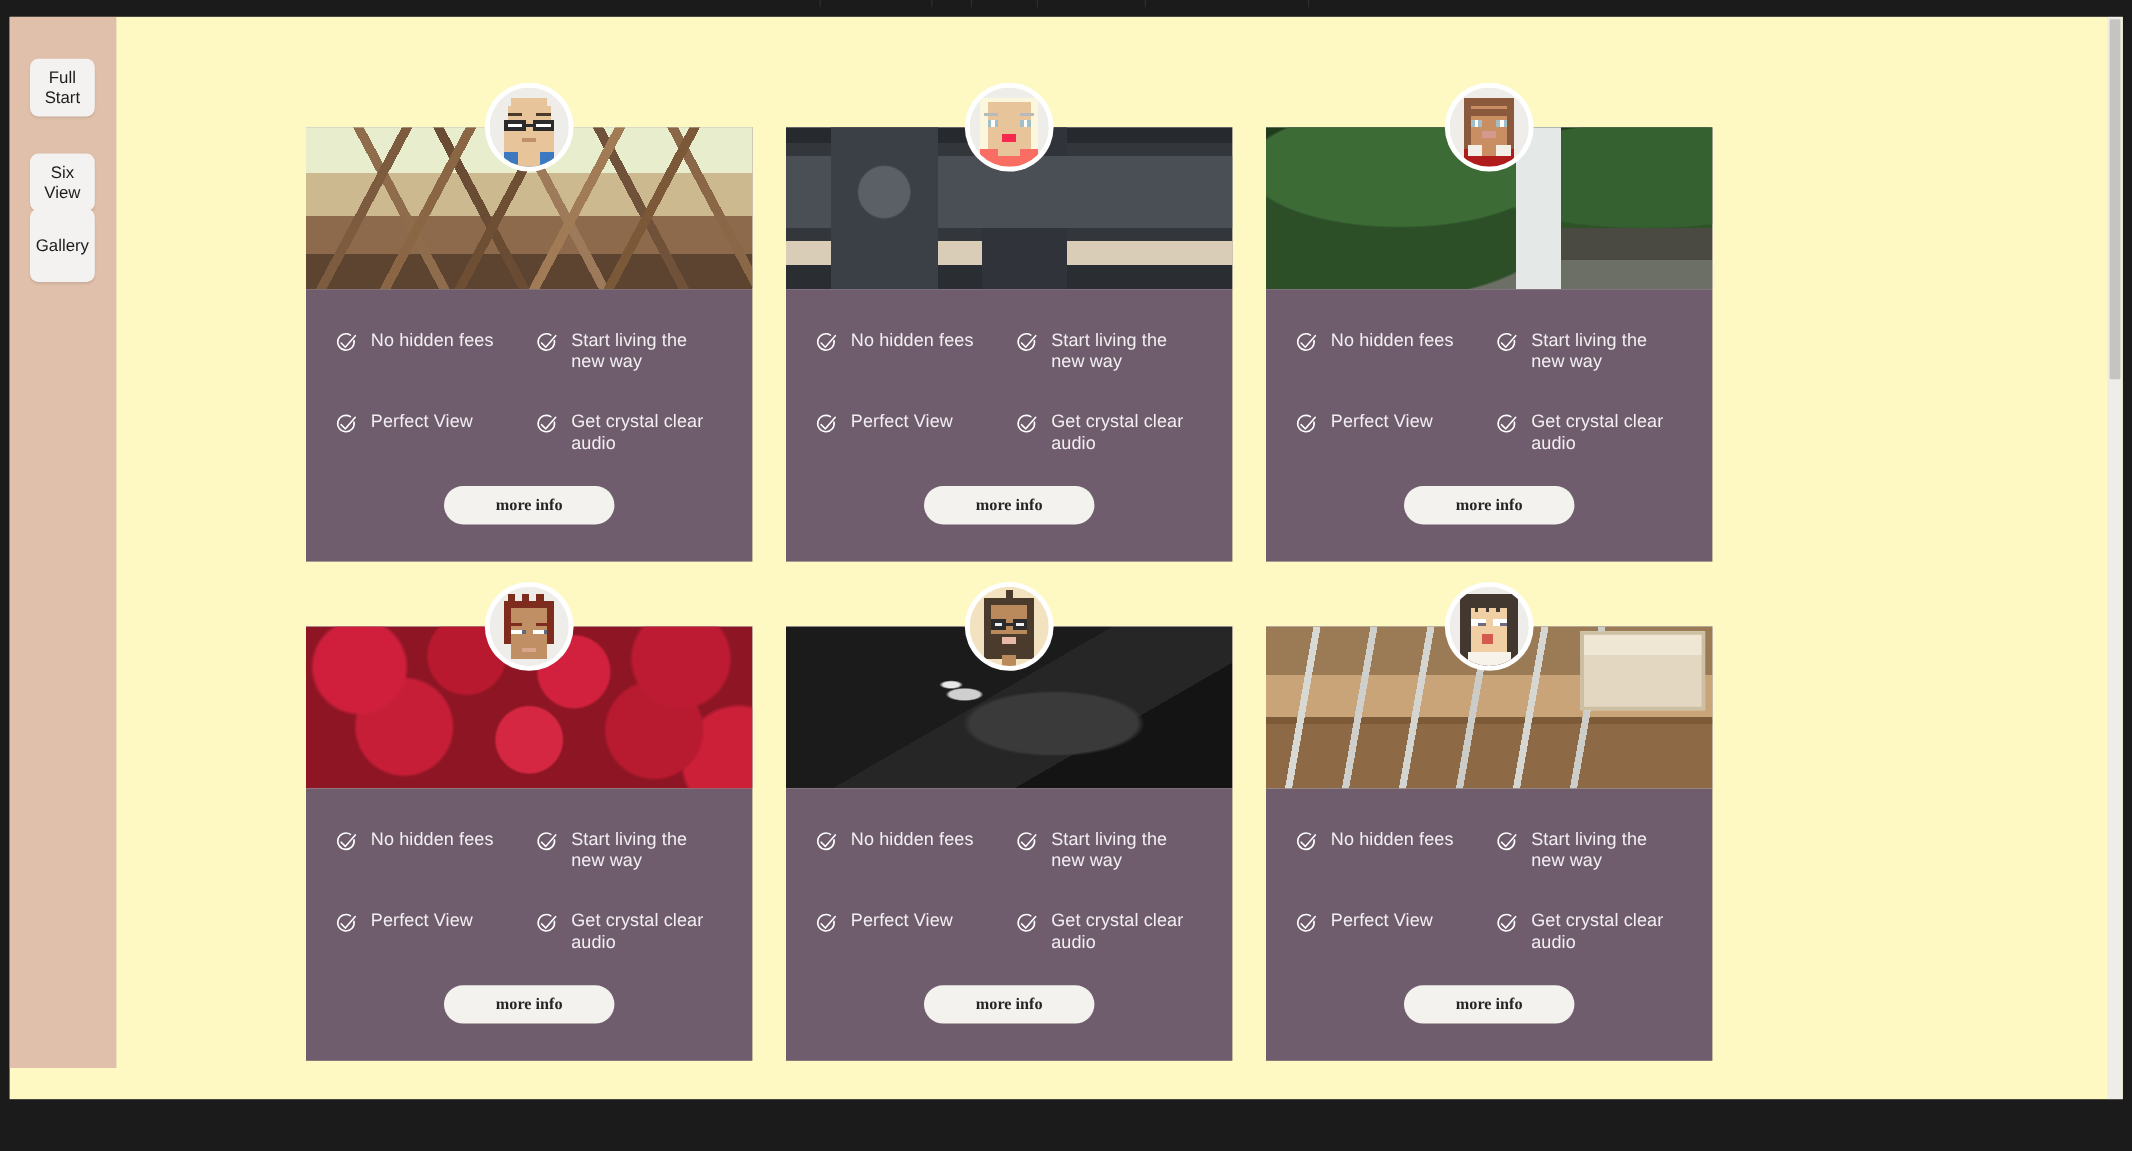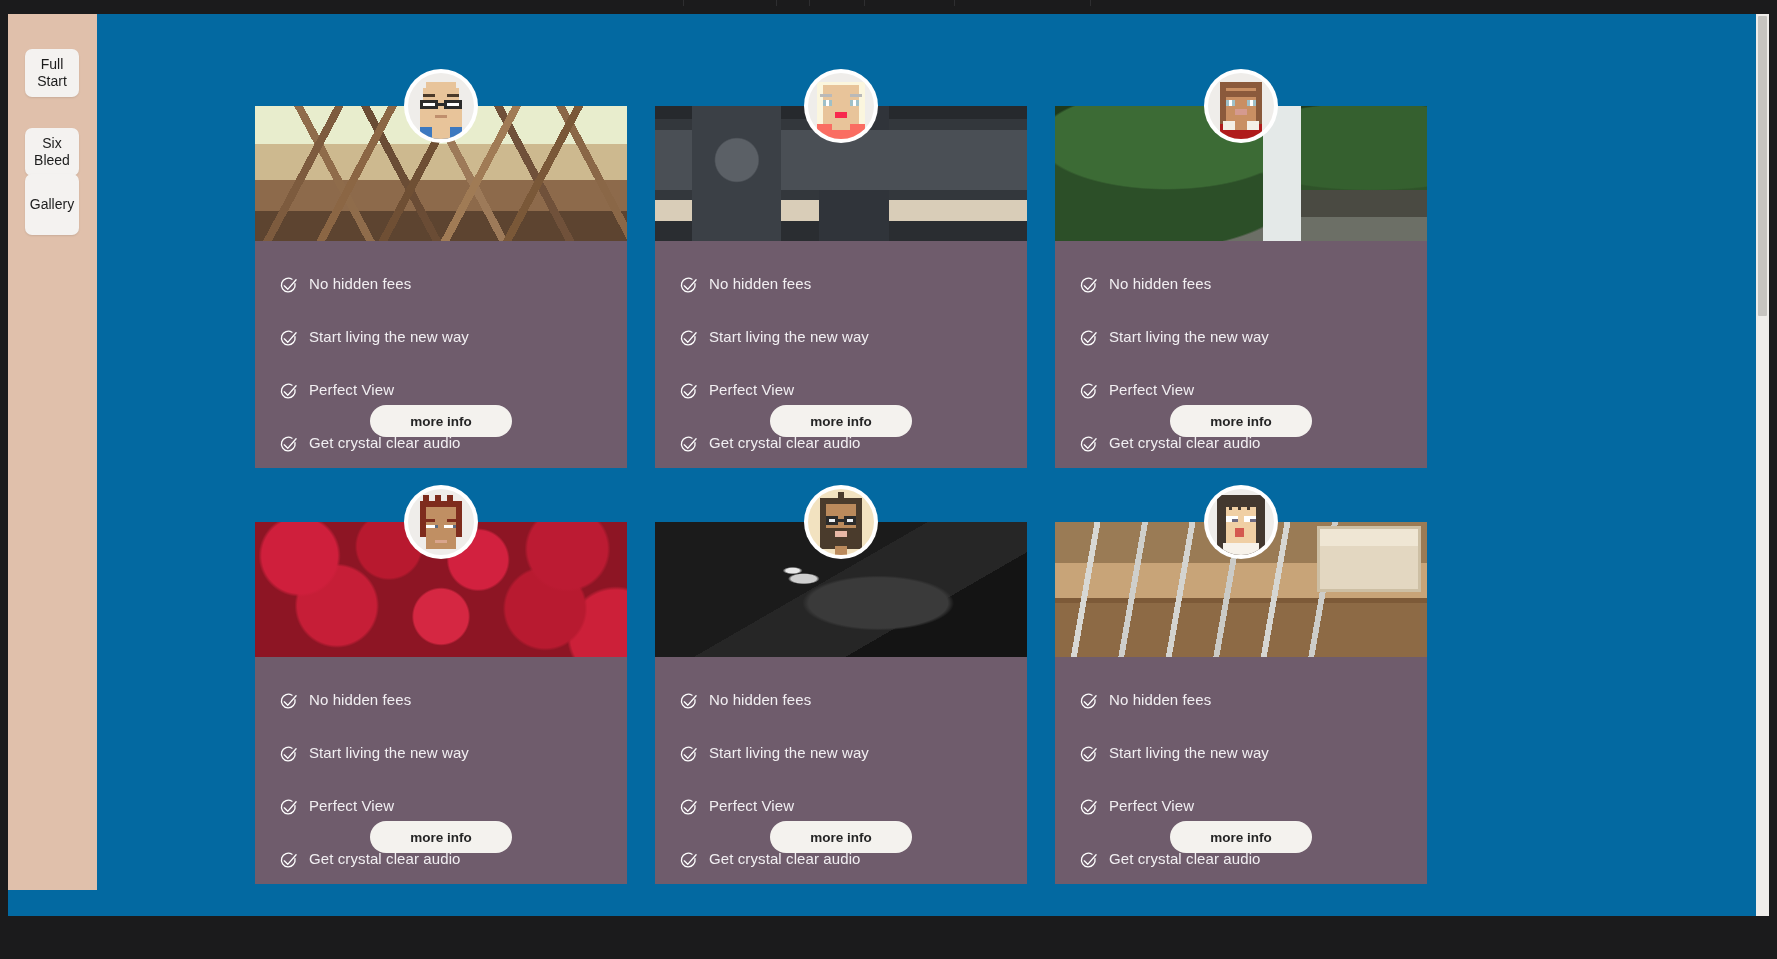--- a/index.html
+++ b/index.html
@@ -40,21 +40,21 @@
     position: absolute; left: 1769px; top: 14px;
     width: 8px; height: 902px;
     background: #1b1b1c;
   }
 
   
   #viewport {
     position: absolute;
     left: 8px; top: 14px;
     width: 1761px; height: 902px;
-    background: #0369a1;
+    background: #fef9c3;
     overflow: hidden;
   }
 
   
   #sidebar {
     position: absolute;
     left: 0; top: 0;
     width: 89px; height: 876px;
     background: #e0c0ab;
   }
@@ -167,21 +167,21 @@
     box-shadow: inset 0 0 0 3px #cdbfa4;
   }
 
   .card-body {
     position: relative;
     padding: 34px 24px 0 24px;
     height: 227px;
   }
   .features {
     display: grid;
-    grid-template-columns: 1fr;
+    grid-template-columns: 1fr 1fr;
     row-gap: 32px;
     column-gap: 10px;
   }
   .feature {
     display: flex;
     align-items: flex-start;
     gap: 10px;
   }
   .feature .check-icon {
     flex: 0 0 auto;
@@ -199,21 +199,21 @@
   .more-info-btn {
     position: absolute;
     left: 50%;
     transform: translateX(-50%);
     bottom: 31px;
     width: 142px; height: 32px;
     background: #f4f2ee;
     border: none;
     border-radius: 16px;
     color: #252525;
-    font-family: Liberation Sans, sans-serif;
+    font-family: Liberation Serif, serif;
     font-size: 13.5px;
     font-weight: bold;
     cursor: pointer;
   }
 
   
   .avatar {
     position: absolute;
     top: -37px;
     left: 50%;
@@ -268,21 +268,21 @@
 
   <div id="viewport">
 
     <nav id="sidebar">
       <button class="nav-btn" id="nav-full-bleed">
         <span>Full</span><br>
         <span>Start</span>
       </button>
       <button class="nav-btn" id="nav-six-cards">
         <span>Six</span><br>
-        <span>Bleed</span>
+        <span>View</span>
       </button>
       <button class="nav-btn" id="nav-gallery">
         <span>Gallery</span>
       </button>
     </nav>
 
     <main id="card-grid">
 
       <article class="card card-r1 card-c1">
         <div class="avatar">

